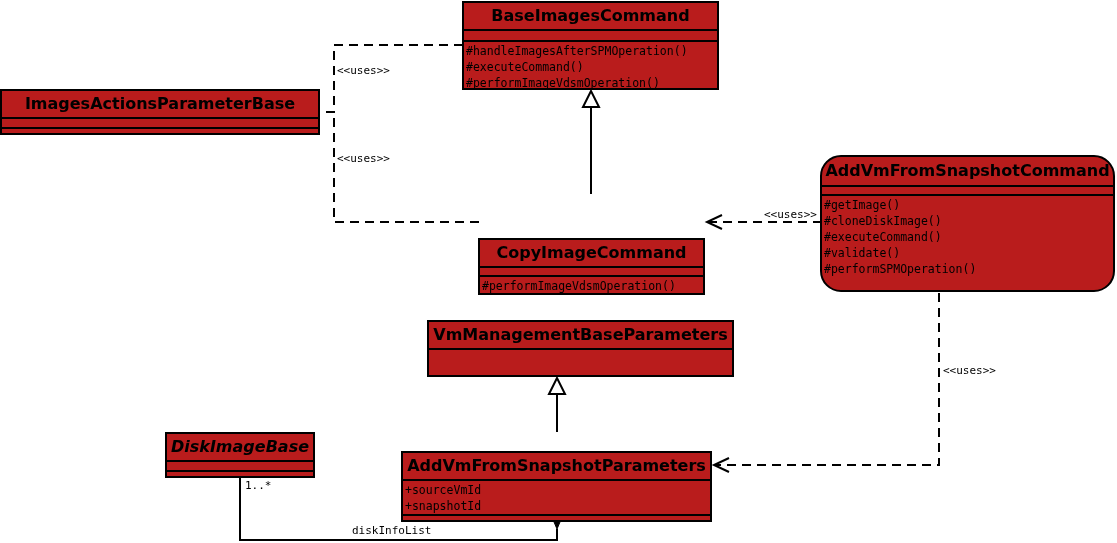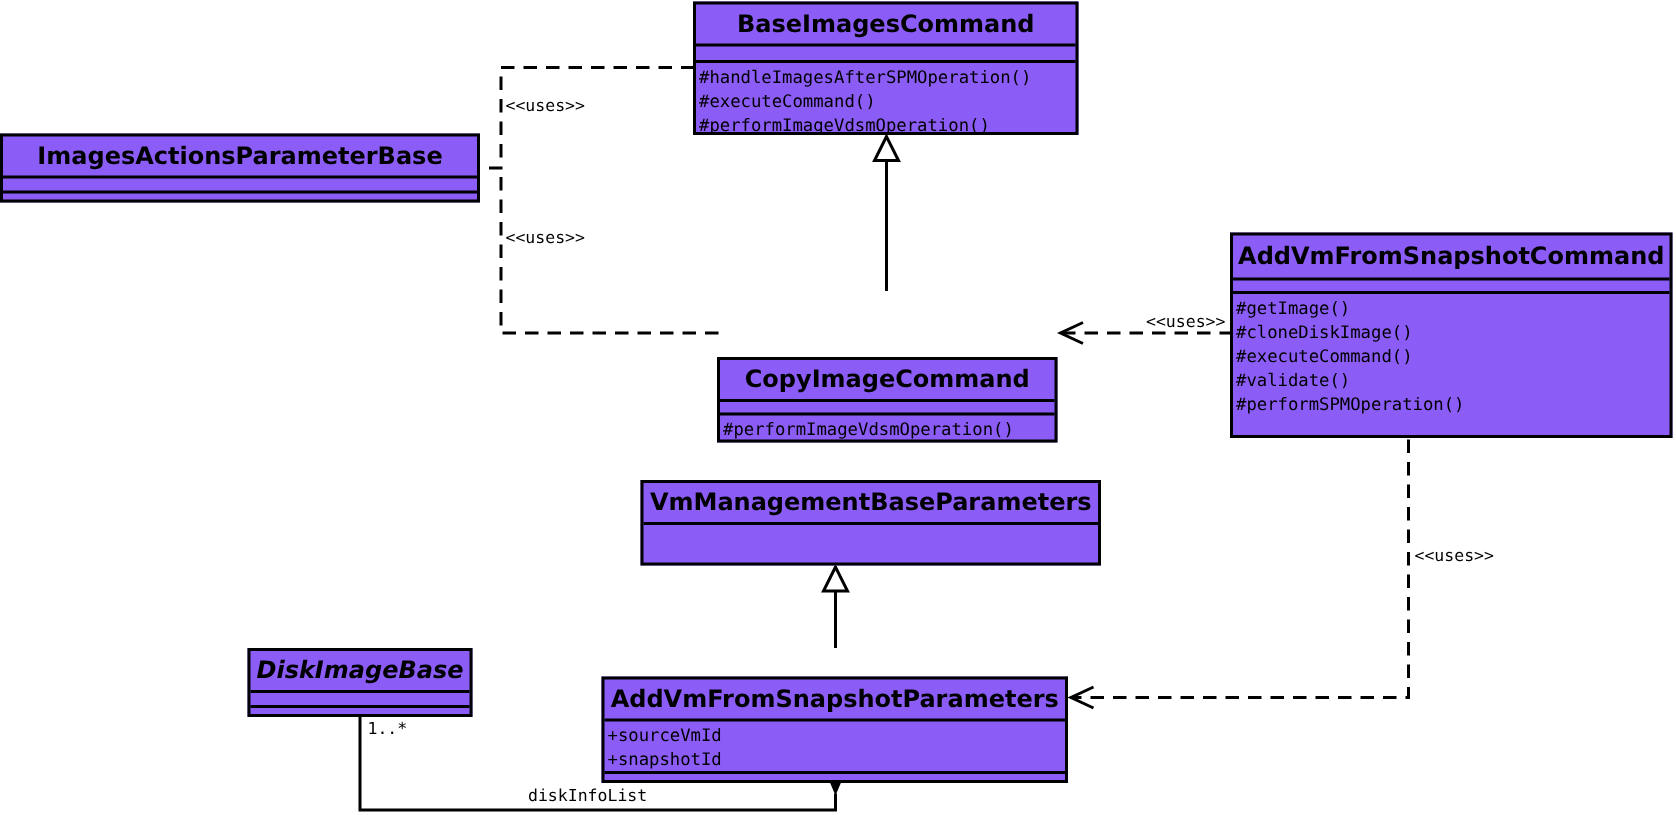--- a/index.html
+++ b/index.html
@@ -1,18 +1,18 @@
 <!DOCTYPE html>
 <html><head>
 <meta charset="utf-8">
 <style>
   html, body { margin:0; padding:0; background:#ffffff; }
   body { width:1117px; height:543px; position:relative; overflow:hidden; }
   #diagram { position:absolute; left:0; top:0; width:1117px; height:543px; }
-  .cls { position:absolute; border:2px solid #000; background:#8b5cf6; box-sizing:border-box; }
+  .cls { position:absolute; border:2px solid #000; background:#b91c1c; box-sizing:border-box; }
   .cls .title { font-family:"DejaVu Sans","Liberation Sans",sans-serif; font-weight:bold; font-size:16px; text-align:center; line-height:26px; height:26px; white-space:nowrap; }
   .cls .sec { border-top:2px solid #000; min-height:7px; padding:1px 2px 0 2px; }
   .cls .member { font-family:"DejaVu Sans Mono","Liberation Mono",monospace; font-size:11.5px; line-height:16px; white-space:nowrap; color:#000; }
   .lbl { position:absolute; font-family:"DejaVu Sans Mono","Liberation Mono",monospace; font-size:11px; white-space:nowrap; color:#000; }
   svg { position:absolute; left:0; top:0; }
 </style>
 </head>
 <body>
 
 <div id="diagram">
@@ -84,21 +84,21 @@
   </div>
 
   <div class="cls" style="left:478px;top:194px;width:227px;height:57px;margin-top:44px;">
     <div class="title">CopyImageCommand</div>
     <div class="sec" style="min-height:7px;padding:0;"></div>
     <div class="sec">
       <div class="member">#performImageVdsmOperation()</div>
     </div>
   </div>
 
-  <div class="cls" style="left:820px;top:155px;width:295px;height:137px;">
+  <div class="cls" style="left:820px;top:155px;width:295px;height:137px;border-radius:21px;">
     <div class="title" style="height:28px;line-height:28px;">AddVmFromSnapshotCommand</div>
     <div class="sec" style="min-height:7px;padding:0;"></div>
     <div class="sec">
       <div class="member">#getImage()</div>
       <div class="member">#cloneDiskImage()</div>
       <div class="member">#executeCommand()</div>
       <div class="member">#validate()</div>
       <div class="member">#performSPMOperation()</div>
     </div>
   </div>

